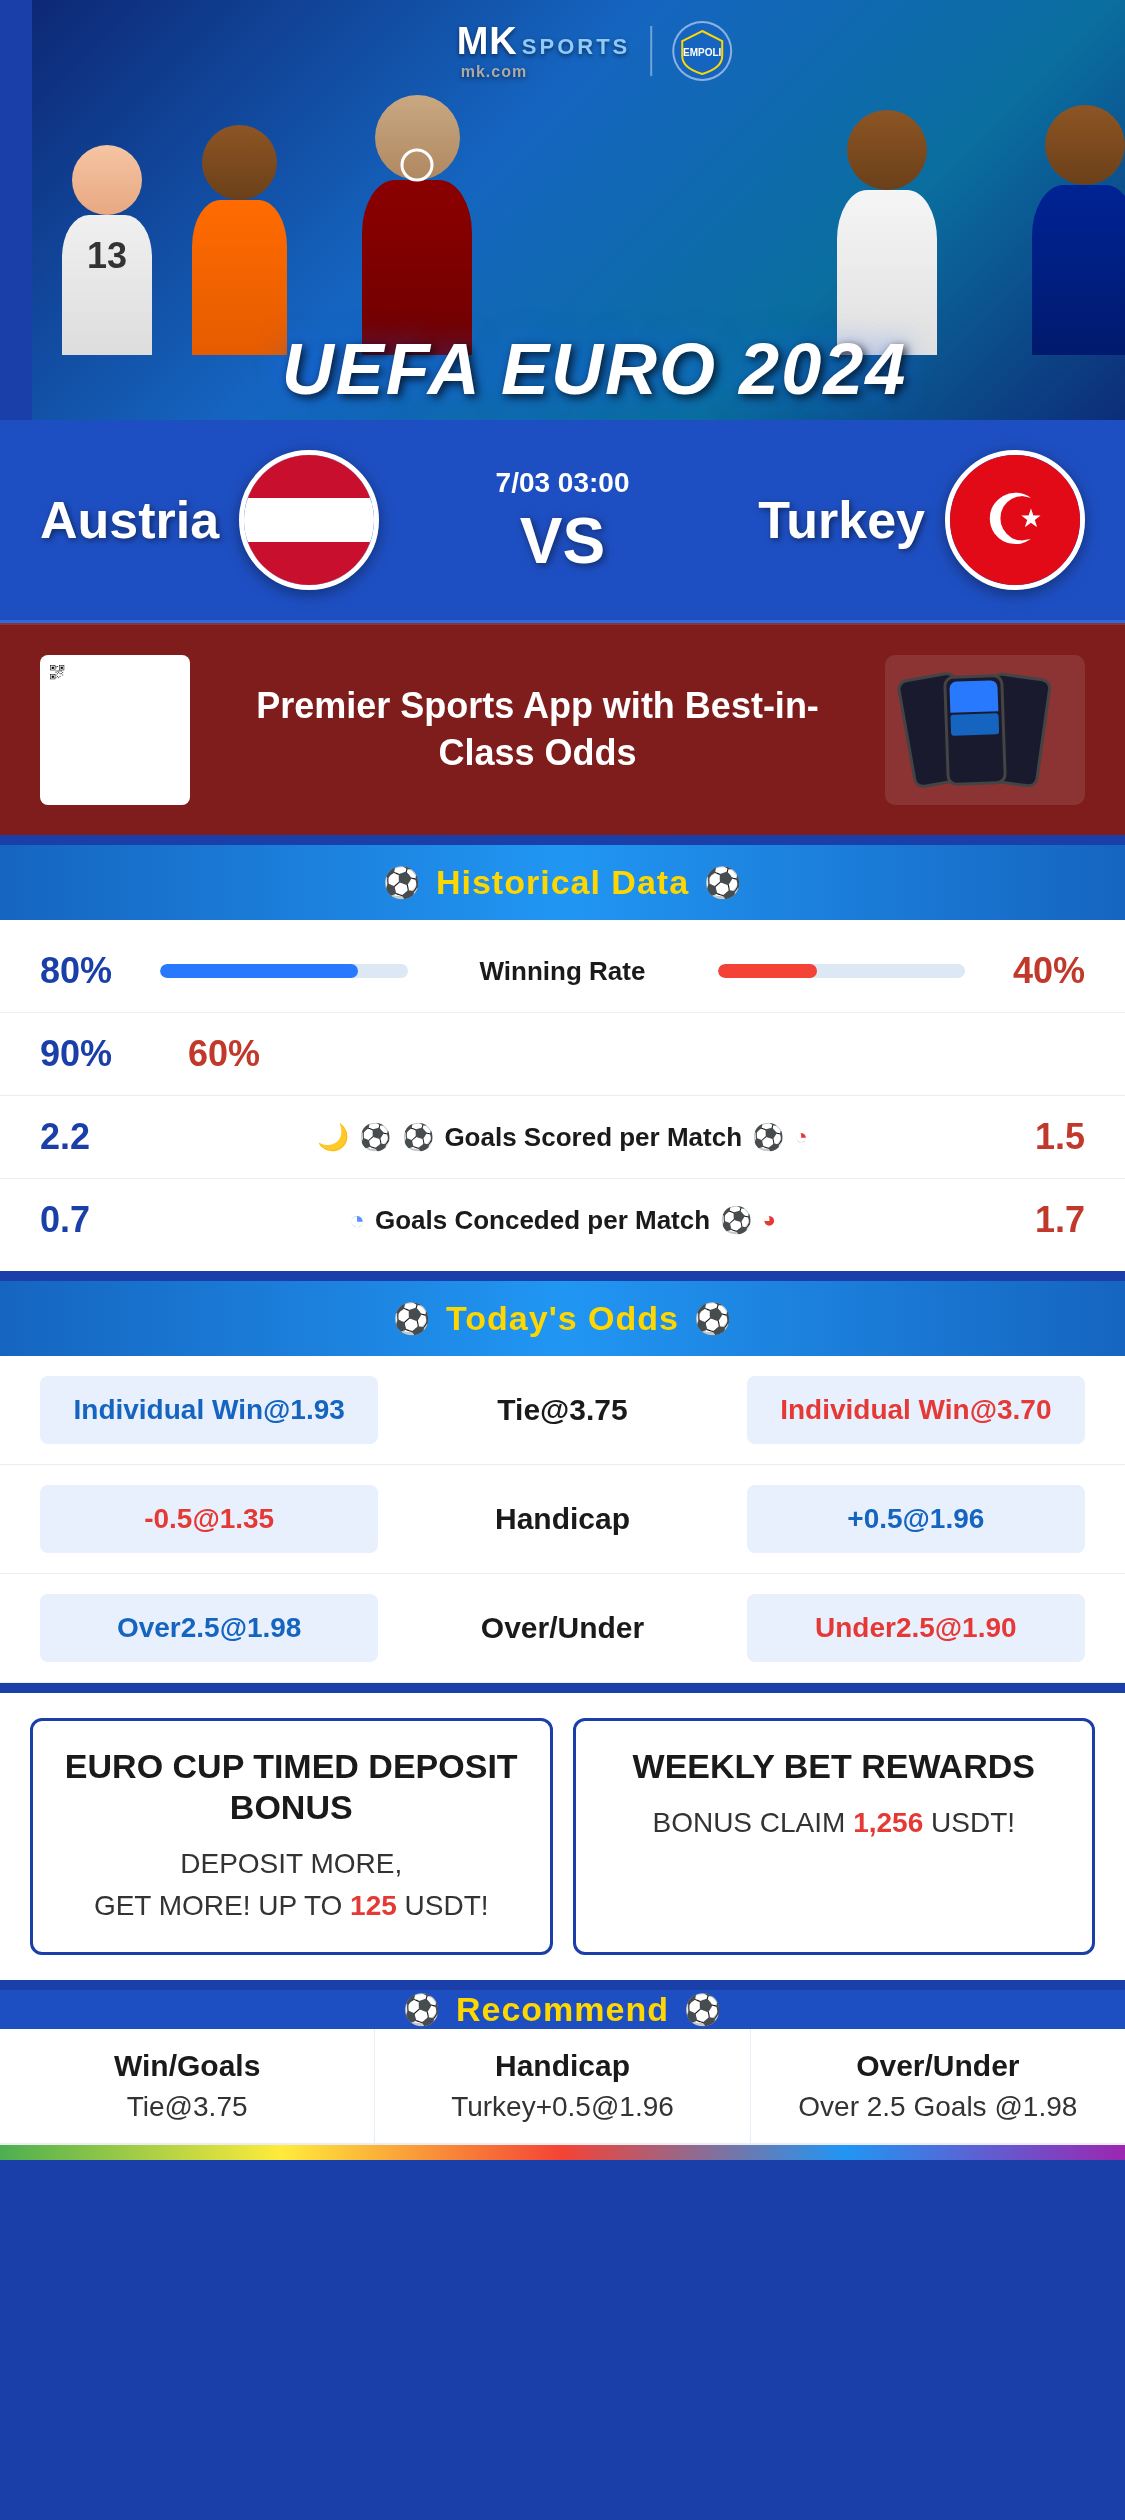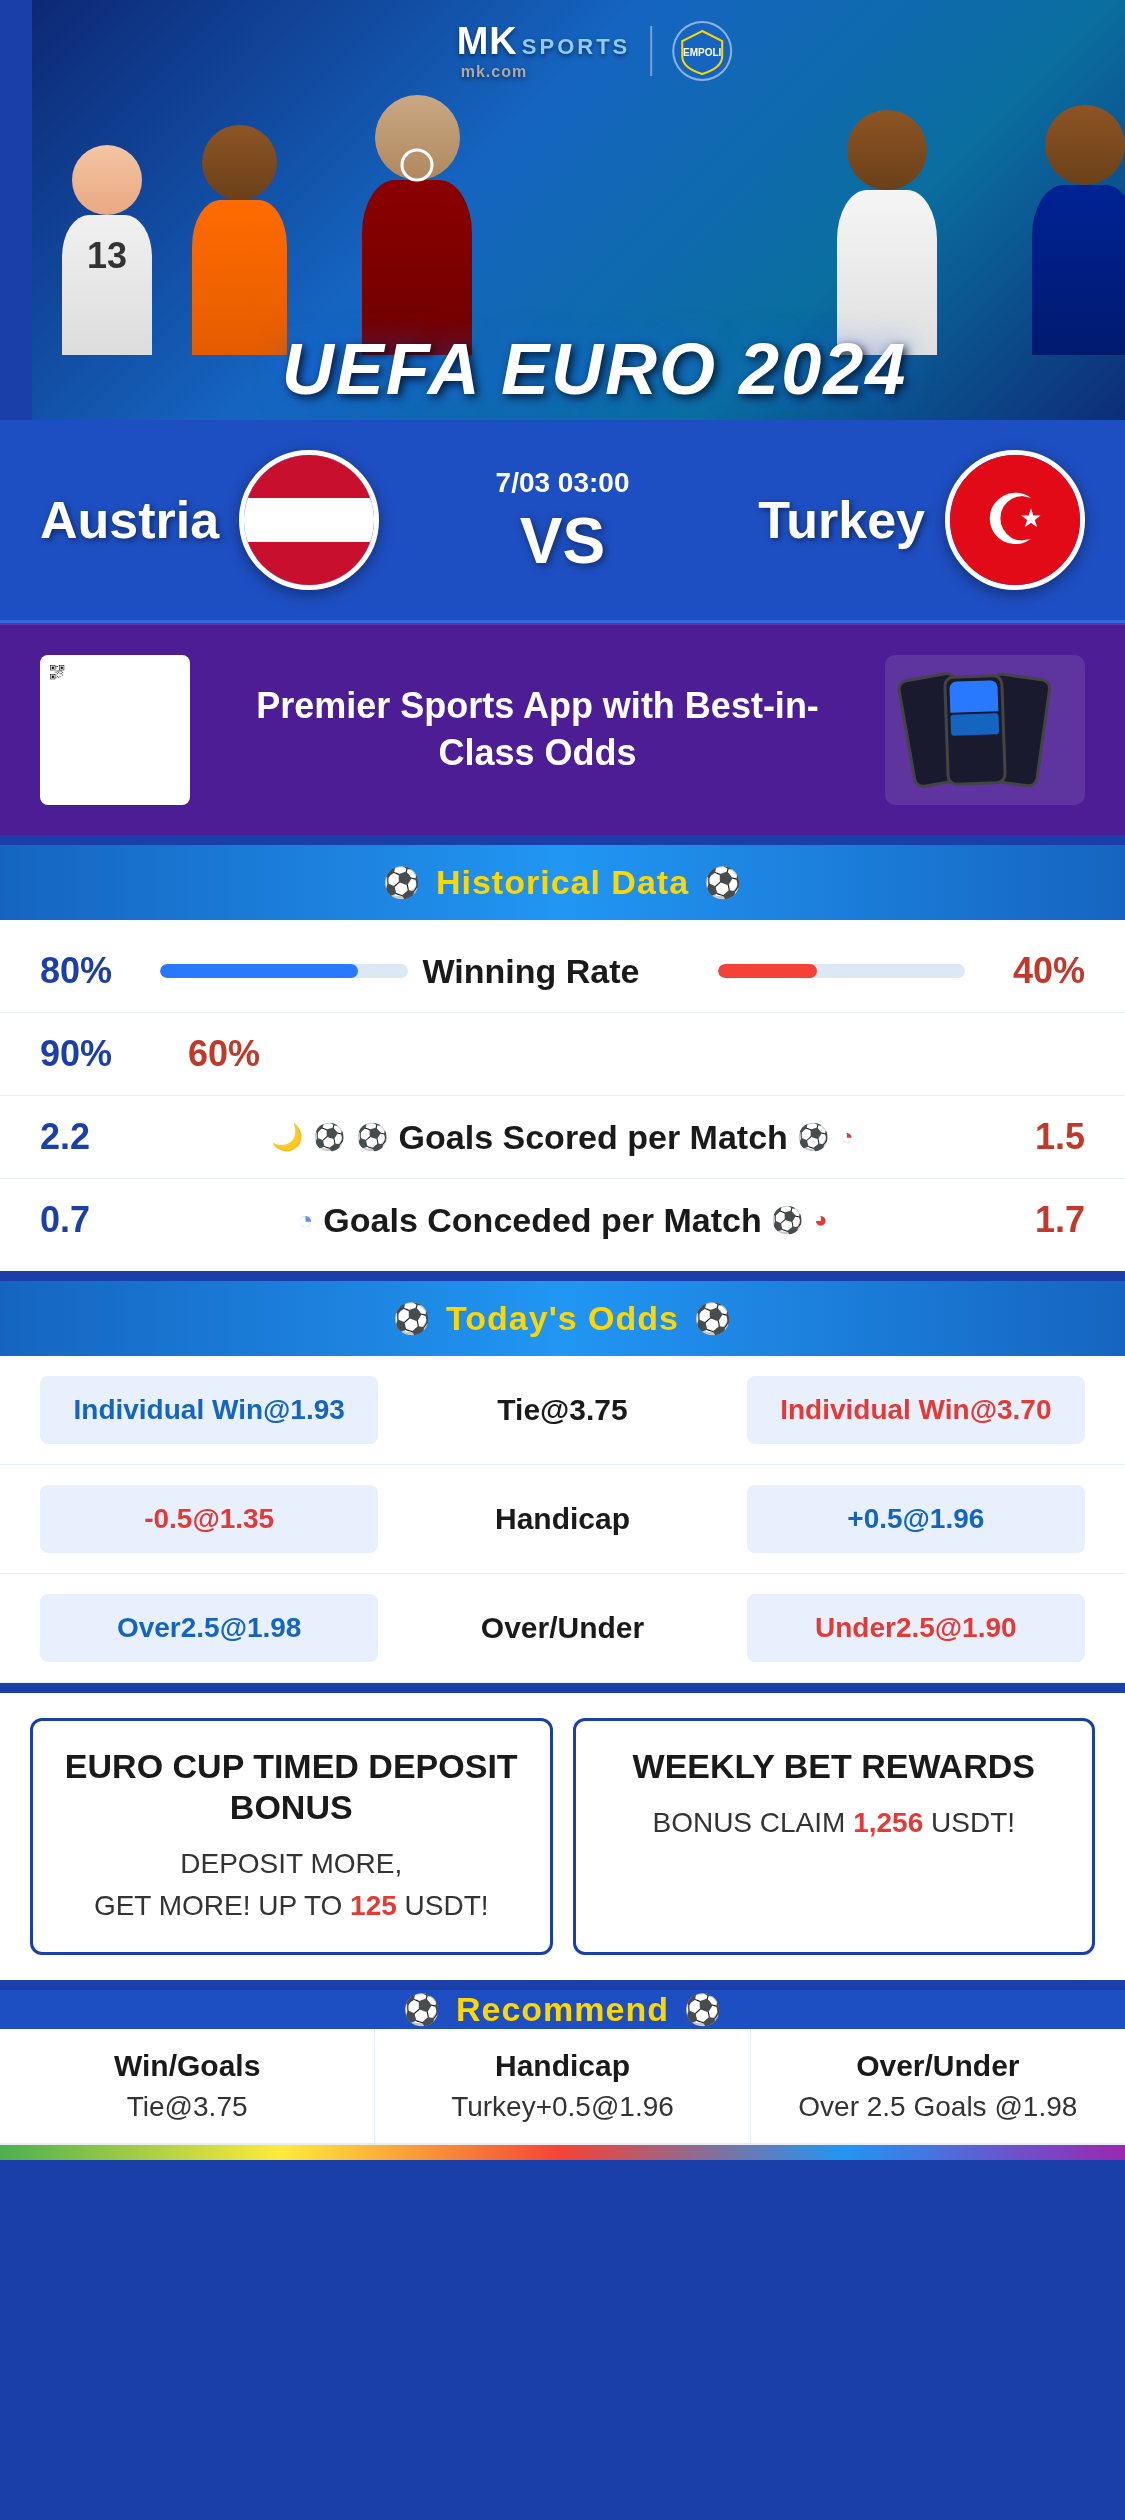--- a/index.html
+++ b/index.html
@@ -168,21 +168,21 @@
     .vs-text {
       font-size: 64px;
       font-weight: 900;
       color: white;
       text-shadow: 2px 2px 8px rgba(0,0,0,0.5);
       line-height: 1;
     }
 
     
     .app-promo {
-      background: #4c1d95;
+      background: #7f1d1d;
       padding: 30px 40px;
       display: flex;
       align-items: center;
       gap: 30px;
       border-top: 2px solid rgba(255,255,255,0.1);
     }
     .qr-placeholder {
       width: 150px;
       height: 150px;
       background: white;
@@ -284,24 +284,25 @@
       border-radius: 7px;
       overflow: hidden;
     }
     .bar-left-fill {
       height: 100%;
       background: #2979ff;
       border-radius: 7px;
       transition: width 0.3s;
     }
     .stat-label {
-      font-size: 34px;
+      font-size: 26px;
       font-weight: 700;
       color: #1a1a1a;
       white-space: nowrap;
+      text-align: center;
       min-width: 280px;
     }
     .bar-right {
       flex: 1;
       height: 14px;
       background: #dde8f5;
       border-radius: 7px;
       overflow: hidden;
       display: flex;
       justify-content: flex-start;

